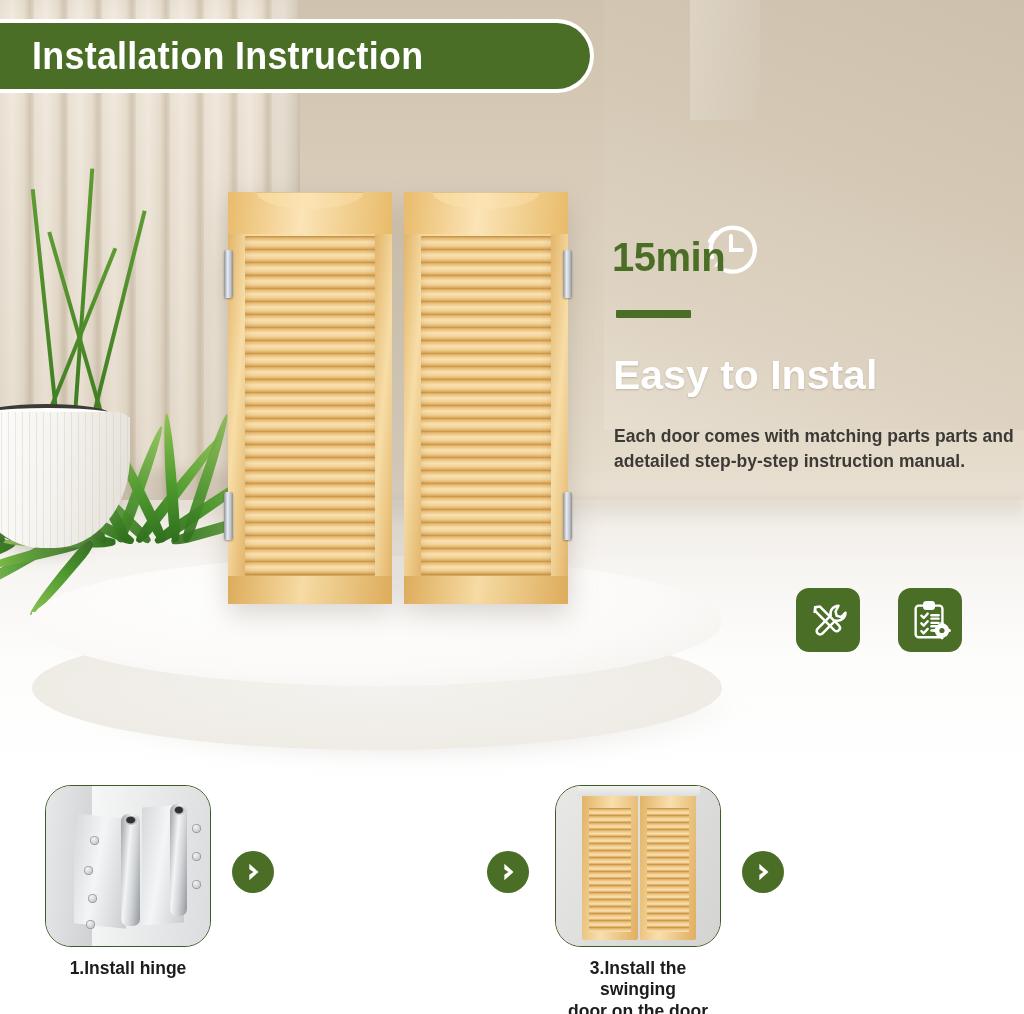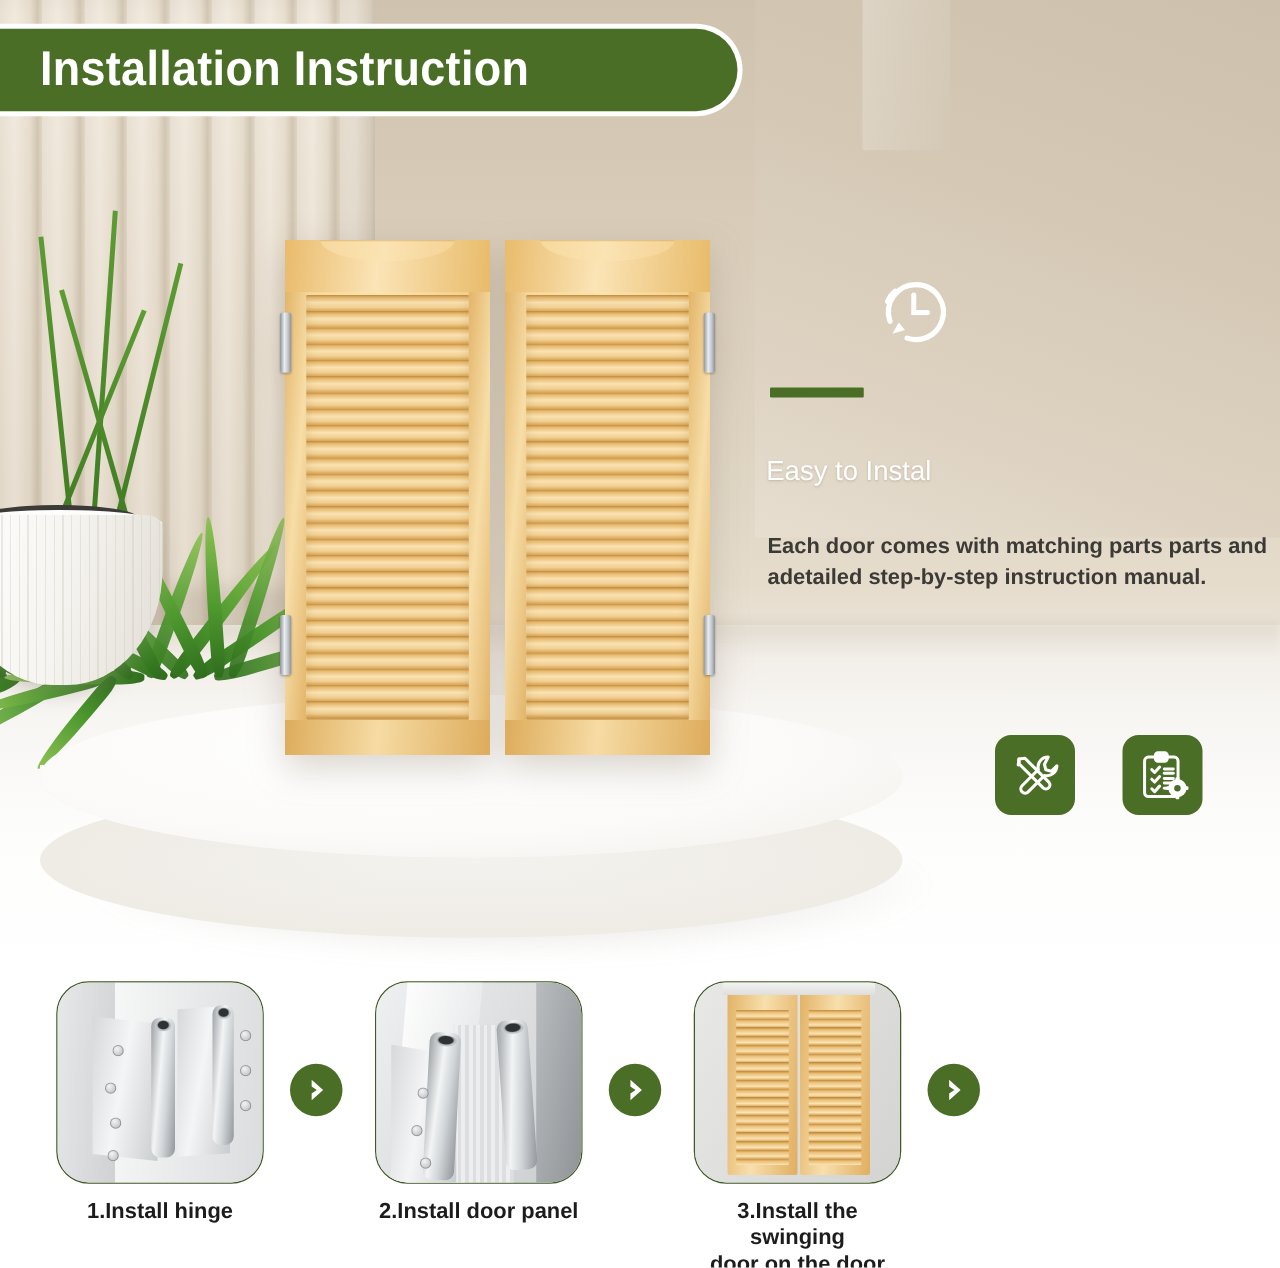--- a/index.html
+++ b/index.html
@@ -162,23 +162,22 @@
   .time-value{
     position:absolute; left:612px; top:235px;
     font-size:40px; font-weight:bold; color:#4a6e26; letter-spacing:-.5px;
   }
   .divider{
     position:absolute; left:616px; top:310px; width:75px; height:8px;
     background:#4a6e26; border-radius:1px;
   }
   .headline{
     position:absolute; left:613px; top:352px;
-    font-size:22px; font-weight:normal; color:#ffffff;
+    font-size:41px; font-weight:bold; color:#ffffff;
     text-shadow:0 1px 2px rgba(120,105,85,.35);
-    margin-top:12px;
   }
   .body-copy{
     position:absolute; left:614px; top:424px; width:400px;
     font-size:17.5px; font-weight:bold; line-height:1.45; color:#3c3a36;
   }
 
   
   .badge{
     position:absolute; top:588px; width:64px; height:64px;
     background:#4a6e26; border-radius:13px;
@@ -322,20 +321,21 @@
     <svg viewBox="0 0 62 62" width="62" height="62">
       <g fill="none" stroke="#ffffff" stroke-width="4.2" stroke-linecap="round">
         <path d="M12 38 A22 22 0 1 1 18 47" stroke-dasharray="118 1000"></path>
         <path d="M10 22 A22 22 0 0 1 16 14"></path>
         <path d="M31 17 L31 31 L42 31" stroke-width="4"></path>
       </g>
       <path d="M24 45 L14 48 L19 39 Z" fill="#ffffff"></path>
     </svg>
   </div>
 
+  <div class="time-value">15min</div>
   <div class="divider"></div>
   <div class="headline">Easy to Instal</div>
   <div class="body-copy">Each door comes with matching parts parts and adetailed step-by-step instruction manual.</div>
 
   <div class="badge tools">
     <svg viewBox="0 0 46 46" width="44" height="44">
       <g stroke="#ffffff" stroke-width="2.6" fill="none" stroke-linejoin="round" stroke-linecap="round">
         <path d="M34 8 a8.4 8.4 0 0 0 -8.2 10.4 L12.2 32 a3.6 3.6 0 0 0 5.1 5.1 L30.9 23.4 A8.4 8.4 0 0 0 41.3 15.3 l-4.6 4.6 -4.6 -1.2 -1.2 -4.6 Z"></path>
         <path d="M9.6 9.6 L14.6 9 L34.6 29 a3.4 3.4 0 0 1 -4.8 4.8 L9.8 13.8 Z"></path>
         <path d="M9.6 9.6 L9 14.6"></path>
@@ -388,35 +388,20 @@
     </div>
     <div class="step-caption">1.Install hinge</div>
   </div>
 
   <div class="arrow" style="left:232px;">
     <svg viewBox="0 0 24 24" width="22" height="22">
       <path d="M8 3 L18 12 L8 21 L8 15 L12.5 12 L8 9 Z" fill="#ffffff"></path>
     </svg>
   </div>
 
-  <div class="step" style="left:300px;">
-    <div class="step-frame">
-      <div class="plate" style="left:0;top:0;width:166px;height:162px;background:linear-gradient(120deg,#eff0f1,#c9ccce);"></div>
-      <div class="plate" style="left:18px;top:0;width:60px;height:162px;background:linear-gradient(100deg,#fdfdfd,#e2e4e5);transform:skewX(-5deg);"></div>
-      <div class="plate" style="left:128px;top:0;width:38px;height:162px;background:linear-gradient(100deg,#b9bcbe,#8f9294);"></div>
-      <div class="plate" style="left:62px;top:34px;width:48px;height:128px;background:repeating-linear-gradient(90deg,#eceeef 0 3px,#dcdedf 3px 6px);"></div>
-      <div class="plate" style="left:12px;top:54px;width:52px;height:108px;transform:skewY(9deg);"></div>
-      <div class="pin" style="left:40px;top:40px;width:25px;height:118px;transform:rotate(3deg);"></div>
-      <div class="pin" style="left:100px;top:30px;width:25px;height:120px;transform:rotate(-4deg);"></div>
-      <div class="screw" style="left:33px;top:84px;"></div>
-      <div class="screw" style="left:28px;top:114px;"></div>
-      <div class="screw" style="left:35px;top:140px;"></div>
-    </div>
-    <div class="step-caption">2.Install door panel</div>
-  </div>
 
   <div class="arrow" style="left:487px;">
     <svg viewBox="0 0 24 24" width="22" height="22">
       <path d="M8 3 L18 12 L8 21 L8 15 L12.5 12 L8 9 Z" fill="#ffffff"></path>
     </svg>
   </div>
 
   <div class="step" style="left:555px;">
     <div class="step-frame">
       <div class="plate" style="left:0;top:0;width:166px;height:162px;background:linear-gradient(120deg,#e8e8e6,#d3d4d2);"></div>

